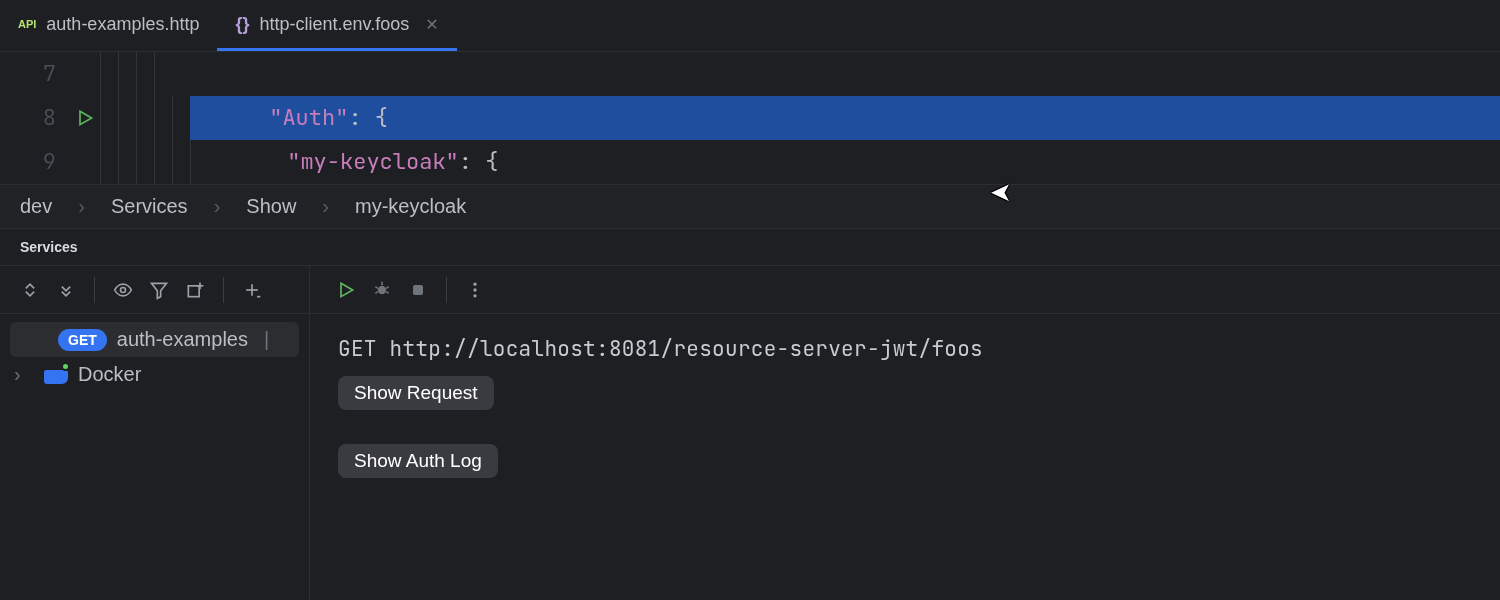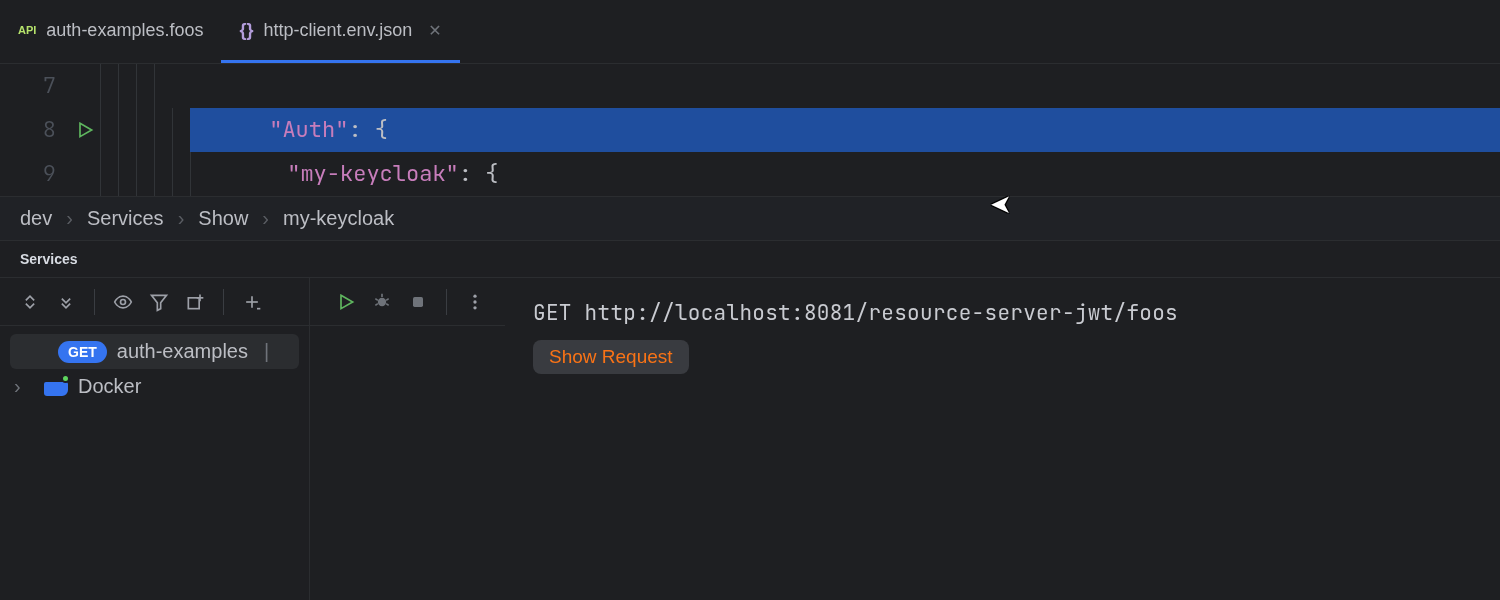--- a/index.html
+++ b/index.html
@@ -13,21 +13,21 @@
     overflow: hidden;
     display: flex;
     flex-direction: column;
   }
   .mono { font-family: "JetBrains Mono", Menlo, Consolas, monospace; }
 
   
   .tabs {
     display: flex;
     align-items: stretch;
-    height: 64px;
+    height: 52px;
     border-bottom: 1px solid #2b2d30;
     background: #1e1f22;
   }
   .tab {
     display: flex;
     align-items: center;
     gap: 10px;
     padding: 0 18px;
     color: #bcbec4;
     font-size: 18px;
@@ -84,21 +84,21 @@
   }
   .key { color: #c77dbb; }
   .str { color: #6aab73; }
   .punct { color: #bcbec4; }
   .comma { color: #cf8e6d; }
 
   
   .breadcrumb {
     display: flex;
     align-items: center;
-    gap: 14px;
+    gap: 26px;
     padding: 10px 20px;
     font-size: 20px;
     color: #bcbec4;
     border-top: 1px solid #2b2d30;
     border-bottom: 1px solid #2b2d30;
     background: #202226;
     position: relative;
   }
   .crumb-sep { color: #5a5d63; }
   .cursor-ptr {
@@ -176,59 +176,59 @@
   .caret-soft { width: 20px; color: #6f737a; font-size: 20px; margin-left: -4px; }
   .tree-indent { width: 30px; }
 
   .docker-icon {
     width: 24px; height: 18px; position: relative;
   }
   .docker-icon .whale { width: 24px; height: 14px; background: #3574f0; border-radius: 2px 2px 6px 3px; position: absolute; bottom: 0; }
   .docker-icon .dot { width: 9px; height: 9px; background: #5fd65f; border-radius: 50%; position: absolute; top: -4px; right: -2px; border: 2px solid #1e1f22; }
 
   
-  .right { flex: 1; display: flex; }
+  .right { flex: 1; display: flex; flex-direction: column; }
   .right-toolbar { padding-left: 20px; }
   .right-body {
     padding: 18px 28px;
     font-size: 21px;
     line-height: 1.6;
     color: #c9cbd1;
   }
   .right-body .mono-line {
     font-family: "JetBrains Mono", Menlo, Consolas, monospace;
     font-size: 21px;
     letter-spacing: .3px;
     margin-bottom: 6px;
   }
   .pill-btn {
     display: inline-block;
     background: #393b40;
-    color: #f97316;
+    color: #ffffff;
     font-size: 19px;
     padding: 2px 16px;
     border-radius: 8px;
     margin-top: 4px;
   }
   .gap { height: 30px; }
 
   
   .svg { width: 20px; height: 20px; }
 </style>
 </head>
 <body>
 
 <div class="tabs">
   <div class="tab">
     <span class="api-chip" style="font-size:11px;font-weight:700;color:#b6e36c;">API</span>
-    <span>auth-examples.foos</span>
+    <span>auth-examples.http</span>
   </div>
   <div class="tab active">
     <span style="color:#b39ddb;font-weight:700;font-size:18px;">{}</span>
-    <span>http-client.env.json</span>
+    <span>http-client.env.foos</span>
     <span class="close">✕</span>
   </div>
 </div>
 
 <div class="editor">
 
   <div class="editor-row">
     <div class="gutter-num mono">7</div>
     <div class="gutter-run"></div>
     <div class="indent-guides">
@@ -382,15 +382,16 @@
             <circle cx="12" cy="12" r="2"></circle>
             <circle cx="12" cy="19" r="2"></circle>
           </svg>
       </div>
     </div>
 
     <div class="right-body">
       <div class="mono-line">GET http://localhost:8081/resource-server-jwt/foos</div>
       <span class="pill-btn">Show Request</span>
       <div class="gap"></div>
+      <span class="pill-btn">Show Auth Log</span>
     </div>
   </div>
 </div>
 
 </body></html>

